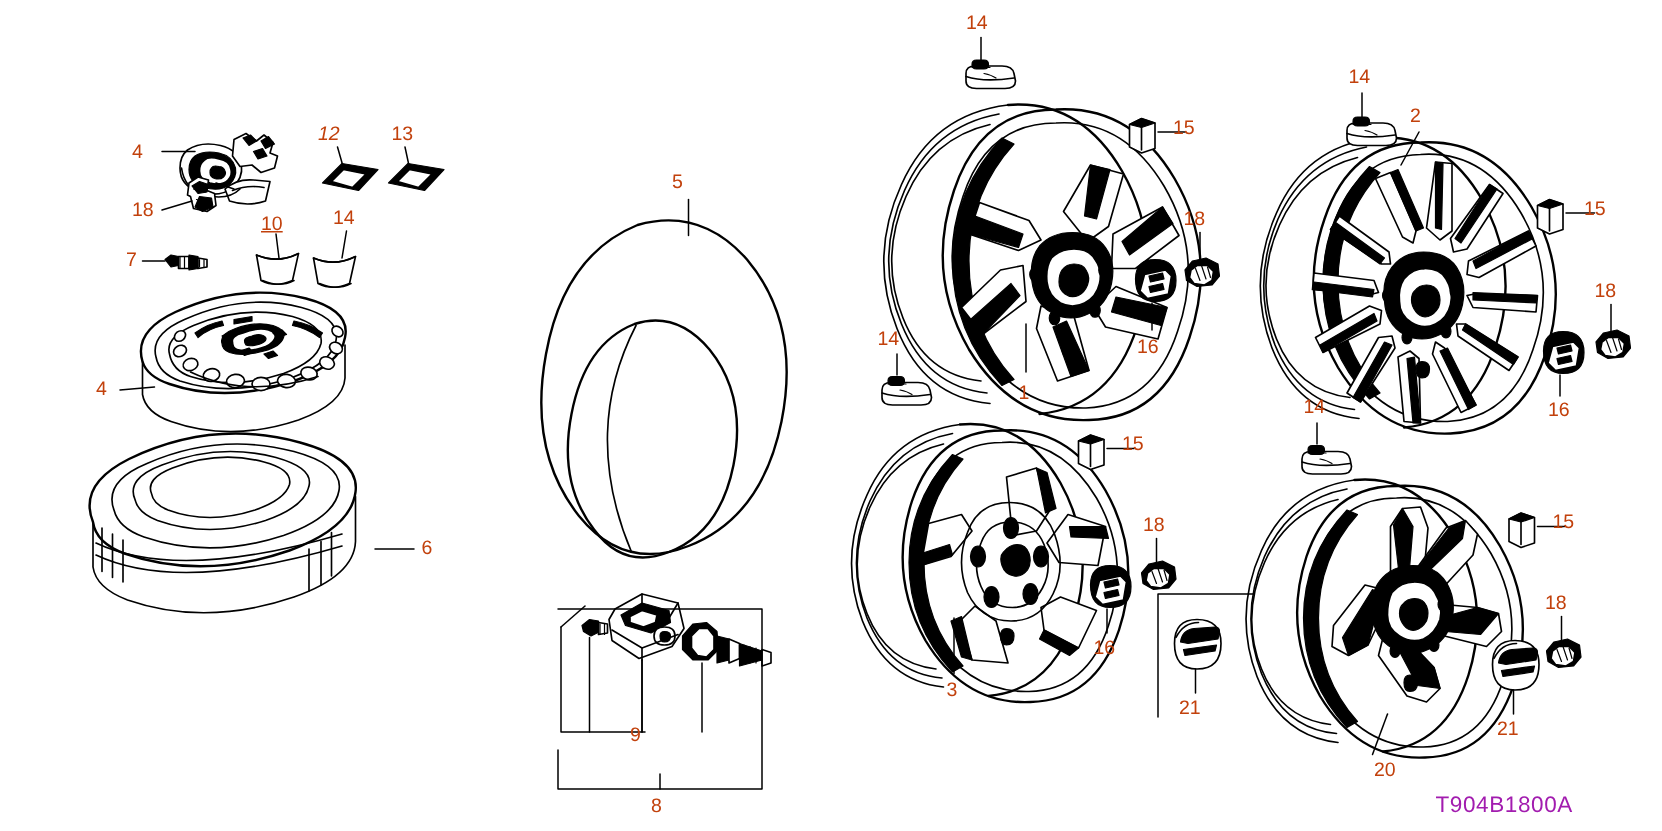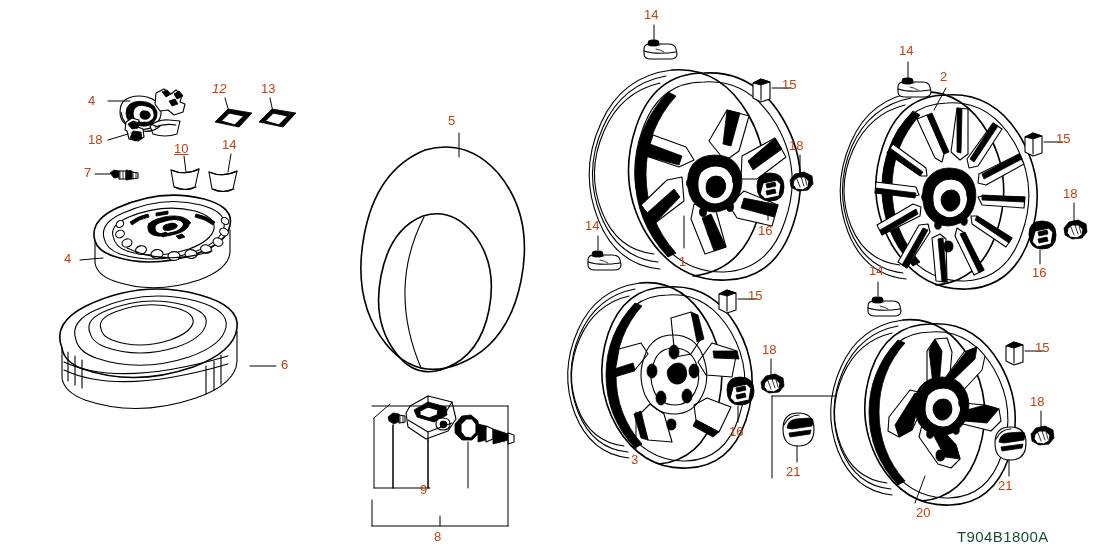--- a/index.html
+++ b/index.html
@@ -19,21 +19,21 @@
     color:#c2410c;
     line-height:1;
     white-space:nowrap;
     user-select:none;
   }
   .diagcode{
     position:absolute;
     font-family:"Liberation Sans", sans-serif;
     font-size:15px;
     letter-spacing:0.4px;
-    color:#14532d;
+    color:#a21caf;
     white-space:nowrap;
   }
 </style>
 </head>
 <body>
 
 <div id="sheet">
 
 <svg width="1108" height="554" viewBox="0 0 1108 554" xmlns="http://www.w3.org/2000/svg">
   <defs>

